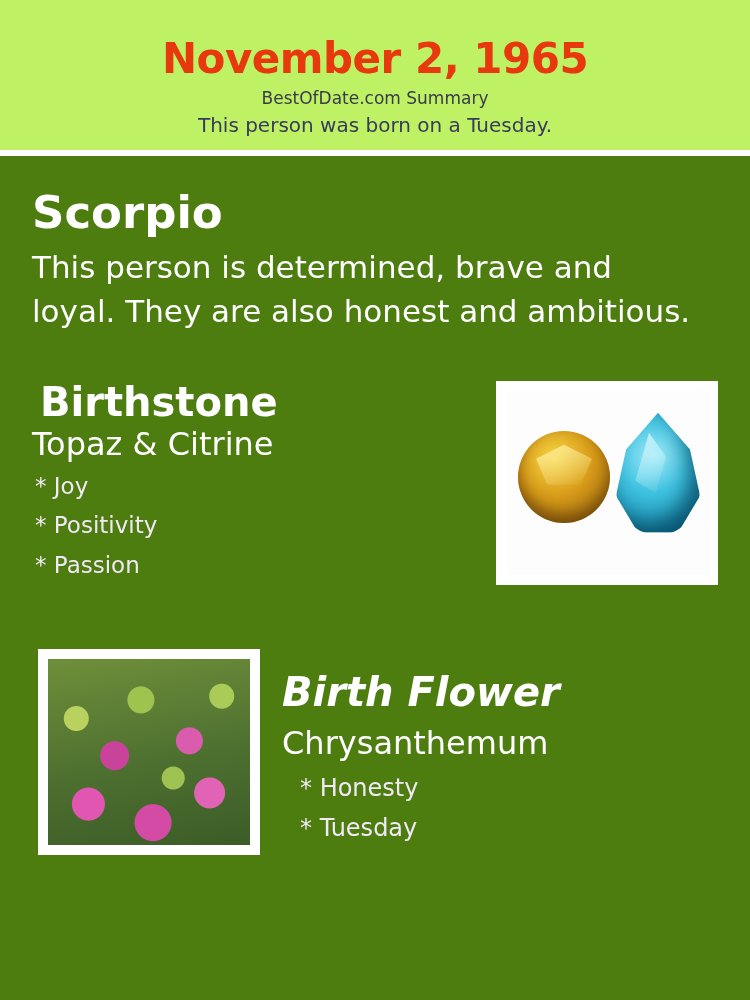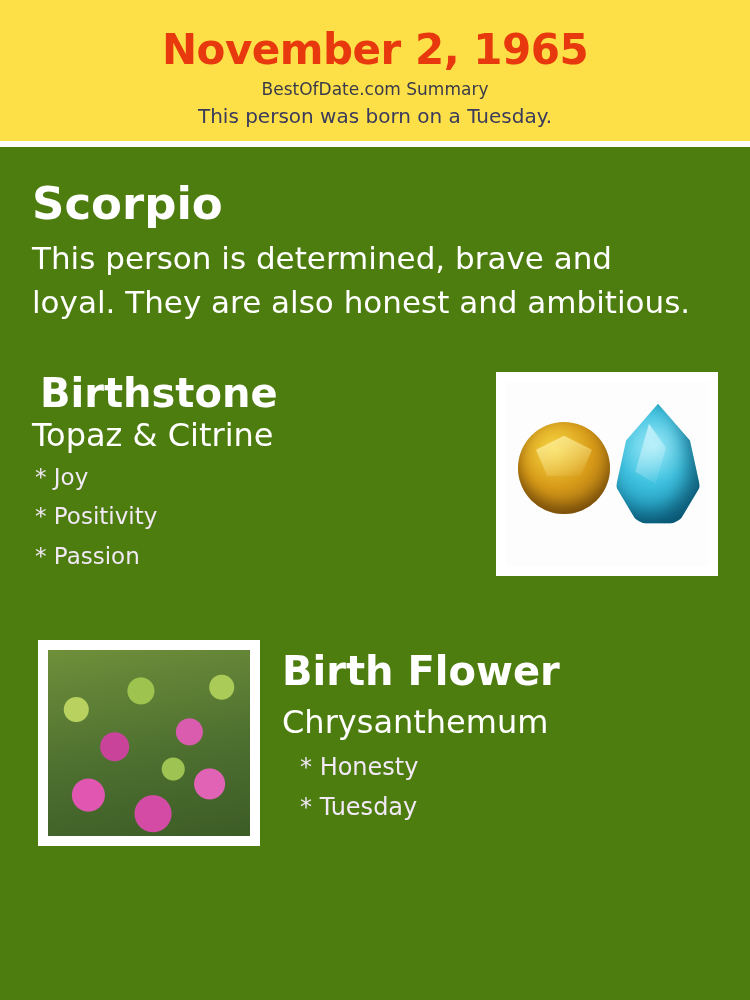--- a/index.html
+++ b/index.html
@@ -15,22 +15,22 @@
   }
   .page {
     width: 750px;
     height: 1000px;
     position: relative;
     background: #ffffff;
   }
 
   
   .header {
-    background: #fde047;
-    padding: 28px 0 14px 0;
+    background: #bef264;
+    padding: 37px 0 14px 0;
     text-align: center;
   }
   .header-date {
     color: #e8380d;
     font-size: 42px;
     font-weight: bold;
     line-height: 1.05;
     margin: 0 0 8px 0;
     letter-spacing: -0.5px;
   }
@@ -198,22 +198,23 @@
       linear-gradient(170deg, #6f8f3a 0%, #4d7030 55%, #3c5c26 100%);
   }
   .flower-text {
     margin-left: 250px;
     padding-top: 6px;
   }
   .flower-title {
     color: #ffffff;
     font-size: 40px;
     font-weight: bold;
-    margin: 4px 0 4px 0;
+    margin: 16px 0 4px 0;
     line-height: 1.05;
+    font-style: italic;
   }
   .flower-sub {
     color: #ffffff;
     font-size: 32px;
     margin: 13px 0 14px 0;
     line-height: 1.1;
   }
   .flower-bullet {
     color: #f2e9f7;
     font-size: 24px;

